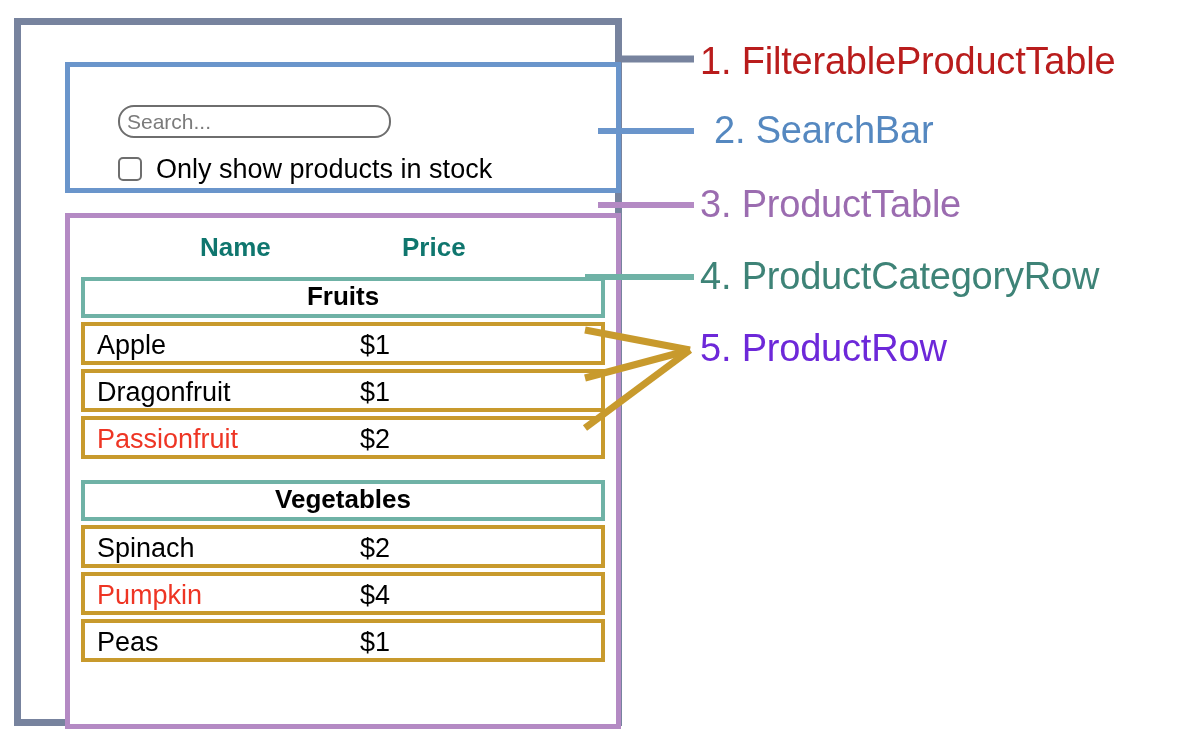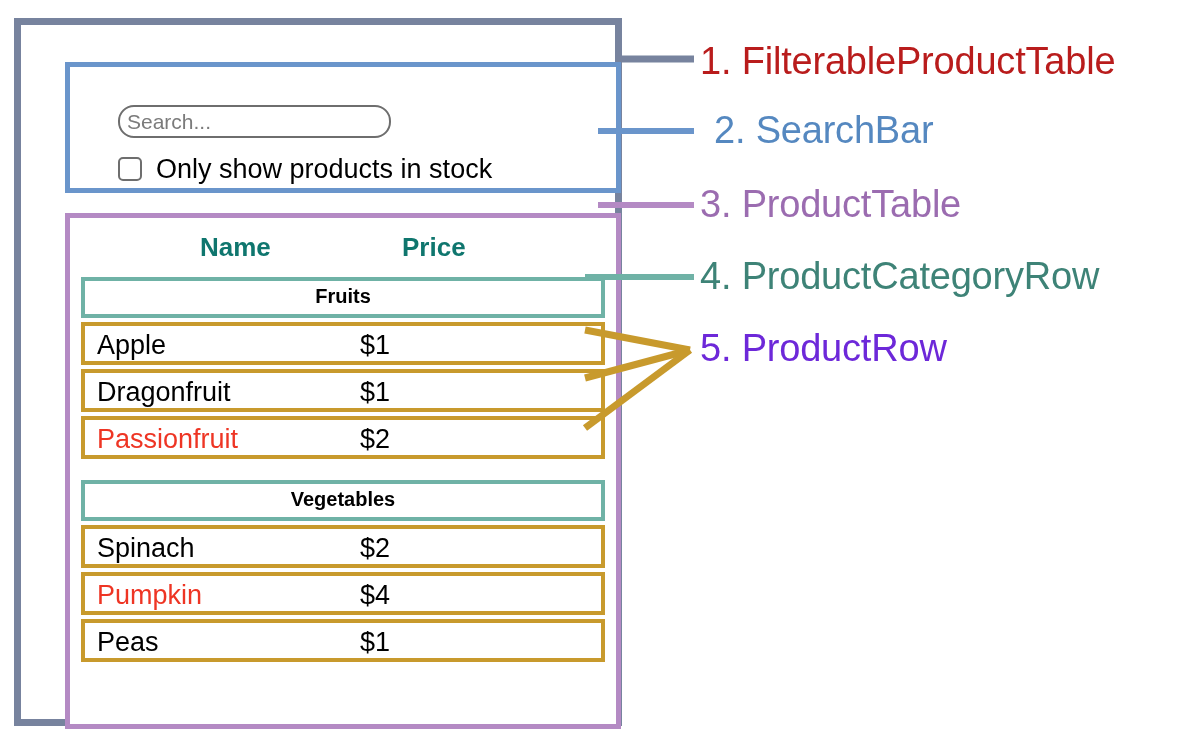--- a/index.html
+++ b/index.html
@@ -136,21 +136,21 @@
     height: 41px;
     box-sizing: border-box;
     border: 4px solid #6fb2a6;
     background: #ffffff;
     margin-bottom: 4px;
     display: flex;
     align-items: center;
     justify-content: center;
   }
   .cat-row .cat-label {
-    font-size: 20px;
+    font-size: 26px;
     font-weight: bold;
     color: #000000;
     white-space: nowrap;
     position: relative;
     top: -1px;
   }
 
   .prod-row {
     position: relative;
     height: 43px;

